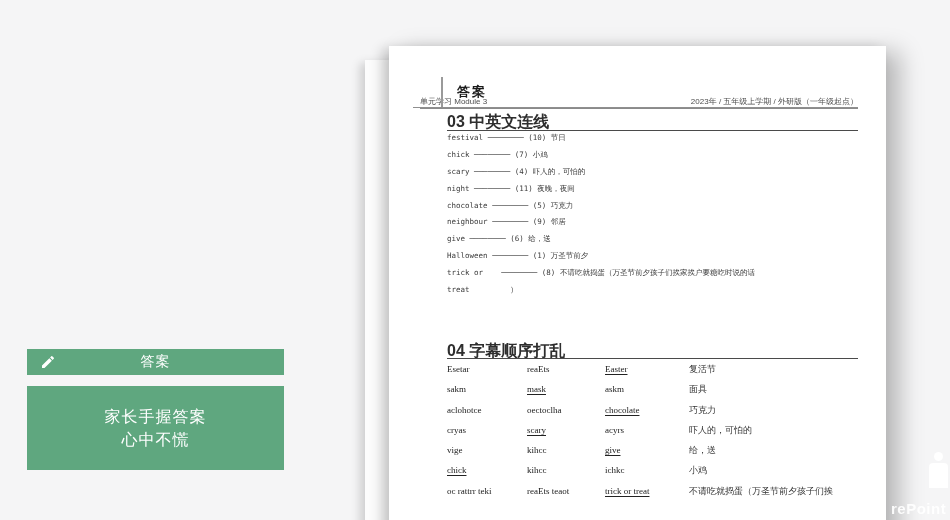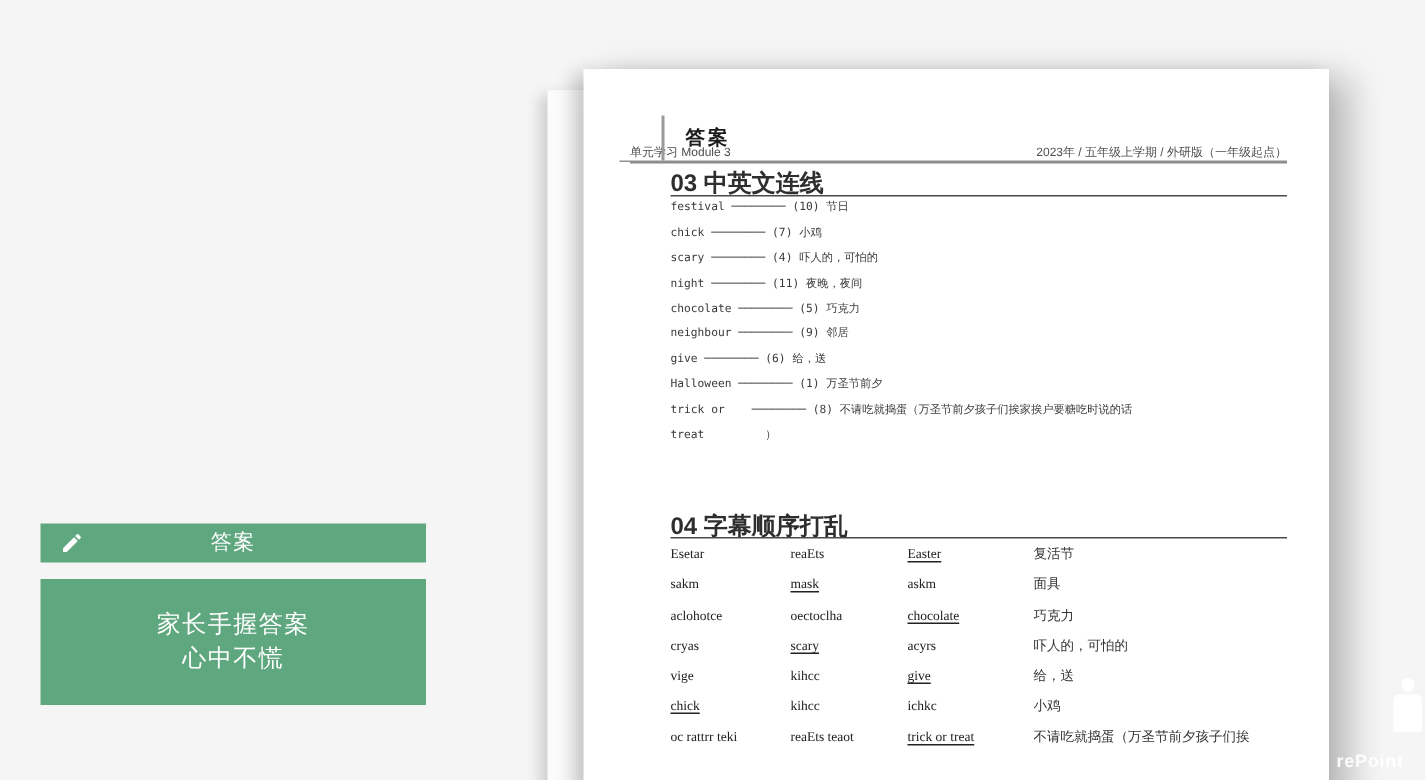--- a/index.html
+++ b/index.html
@@ -58,21 +58,21 @@
   .trow { display:flex; height:20.3px; align-items:flex-start; }
   .tc   { font-family:"Liberation Serif", serif; font-size:9px; color:#222; line-height:12px; }
   .c1 { width:80px; } .c2 { width:78px; } .c3 { width:84px; } .c4 { flex:1; color:#333; }
   .u  { text-decoration:underline; text-underline-offset:2px; }
 
   
   .wm-person { position:absolute; left:926px; top:450px; width:30px; height:50px; }
   .wm-head { position:absolute; left:8px; top:2px; width:9px; height:9px; border-radius:50%; background:rgba(255,255,255,0.95); }
   .wm-body { position:absolute; left:3px; top:13px; width:19px; height:25px; border-radius:4px 4px 0 0; background:rgba(255,255,255,0.95); }
   .wm-text {
-    position:absolute; left:891px; top:500px; font-size:12px; font-weight:600;
+    position:absolute; left:891px; top:500px; font-size:15px; font-weight:600;
     color:rgba(255,255,255,0.92); letter-spacing:0.5px; white-space:nowrap;
   }
 </style>
 </head>
 <body>
 
 <div class="answer-tab">
   <span class="pencil">
     <svg viewBox="0 0 24 24">
         <path d="M3 17.25V21h3.75L17.81 9.94l-3.75-3.75L3 17.25zM20.71 7.04c.39-.39.39-1.02 0-1.41l-2.34-2.34a.9959.9959 0 0 0-1.41 0l-1.83 1.83 3.75 3.75 1.83-1.83z"></path>

